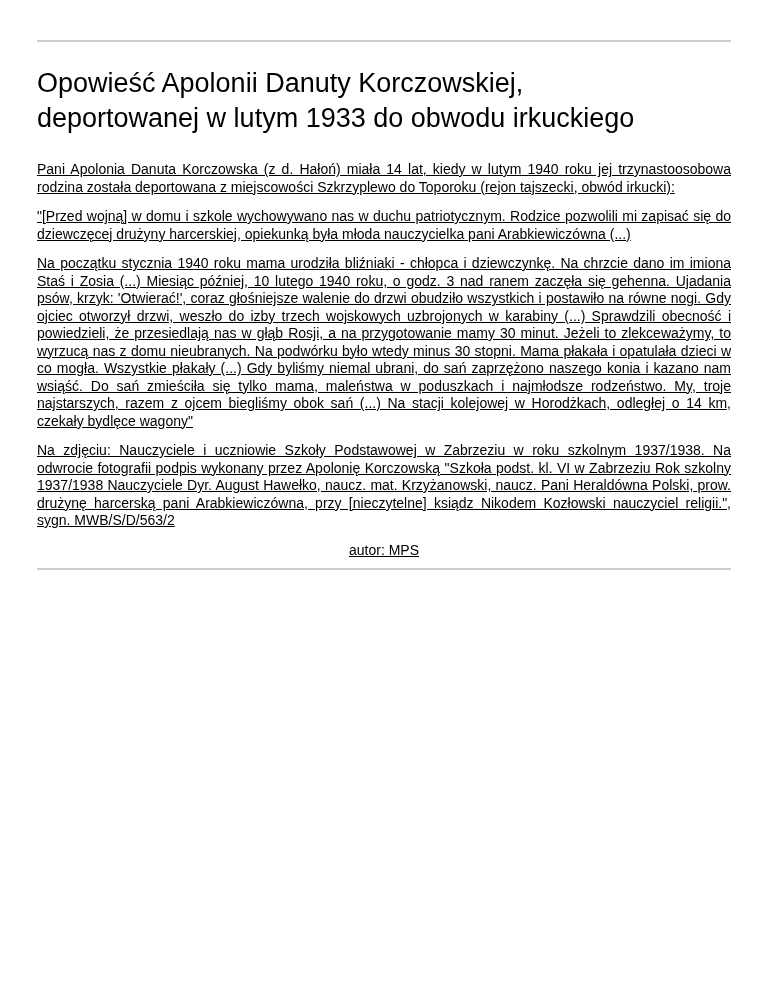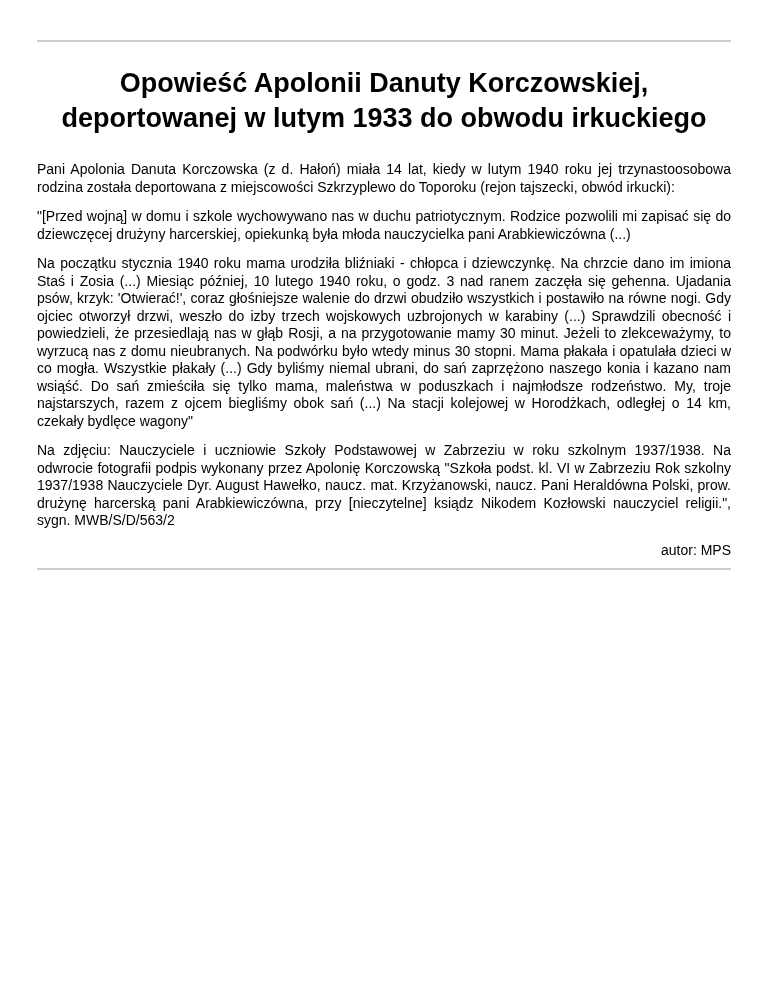--- a/index.html
+++ b/index.html
@@ -27,37 +27,37 @@
   }
   .divider-top {
     margin-top: 40px;
   }
   .divider-bottom {
     margin-top: 9px;
   }
   h1.article-title {
     font-size: 27px;
     line-height: 35px;
-    font-weight: bold;
+    font-weight: normal;
     margin: 24px 0 25px 0;
     padding: 0;
-    text-align: center;
   }
   h1.article-title .title-line {
     display: block;
   }
   p.body-par {
     font-size: 14px;
     line-height: 17.5px;
     text-align: justify;
     margin: 0 0 12px 0;
     padding: 0;
+    text-decoration: underline;
   }
   p.author-line {
-    text-align: right;
+    text-align: center;
     margin-bottom: 0;
   }
 </style>
 </head>
 <body>
 
 <div class="page">
 
   <hr class="divider divider-top">
 

